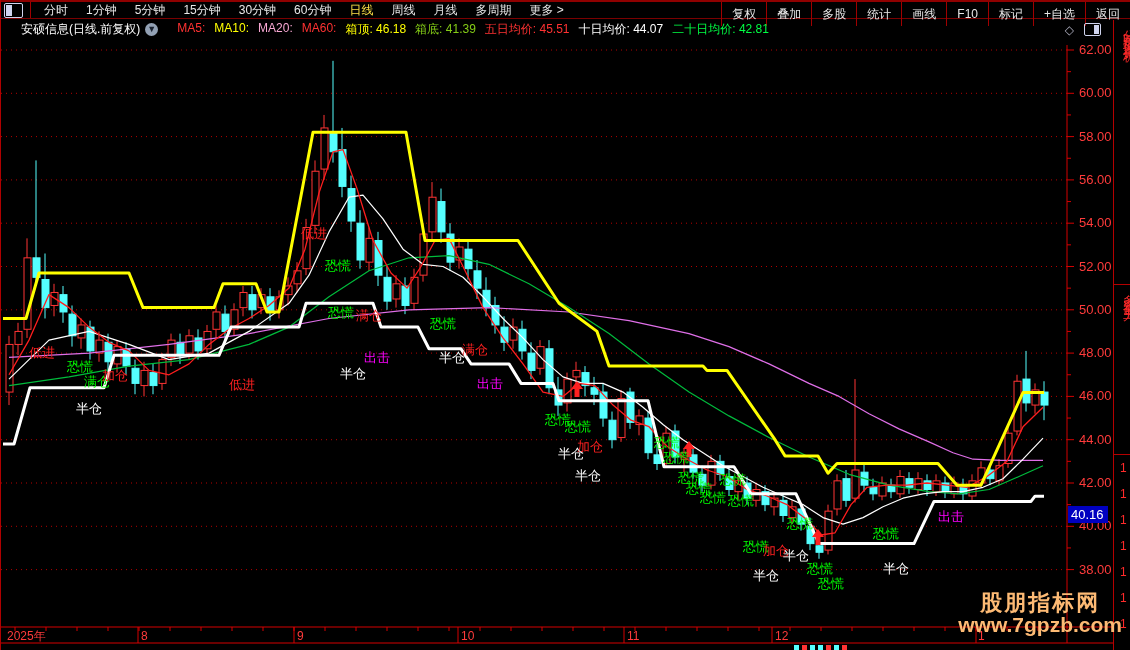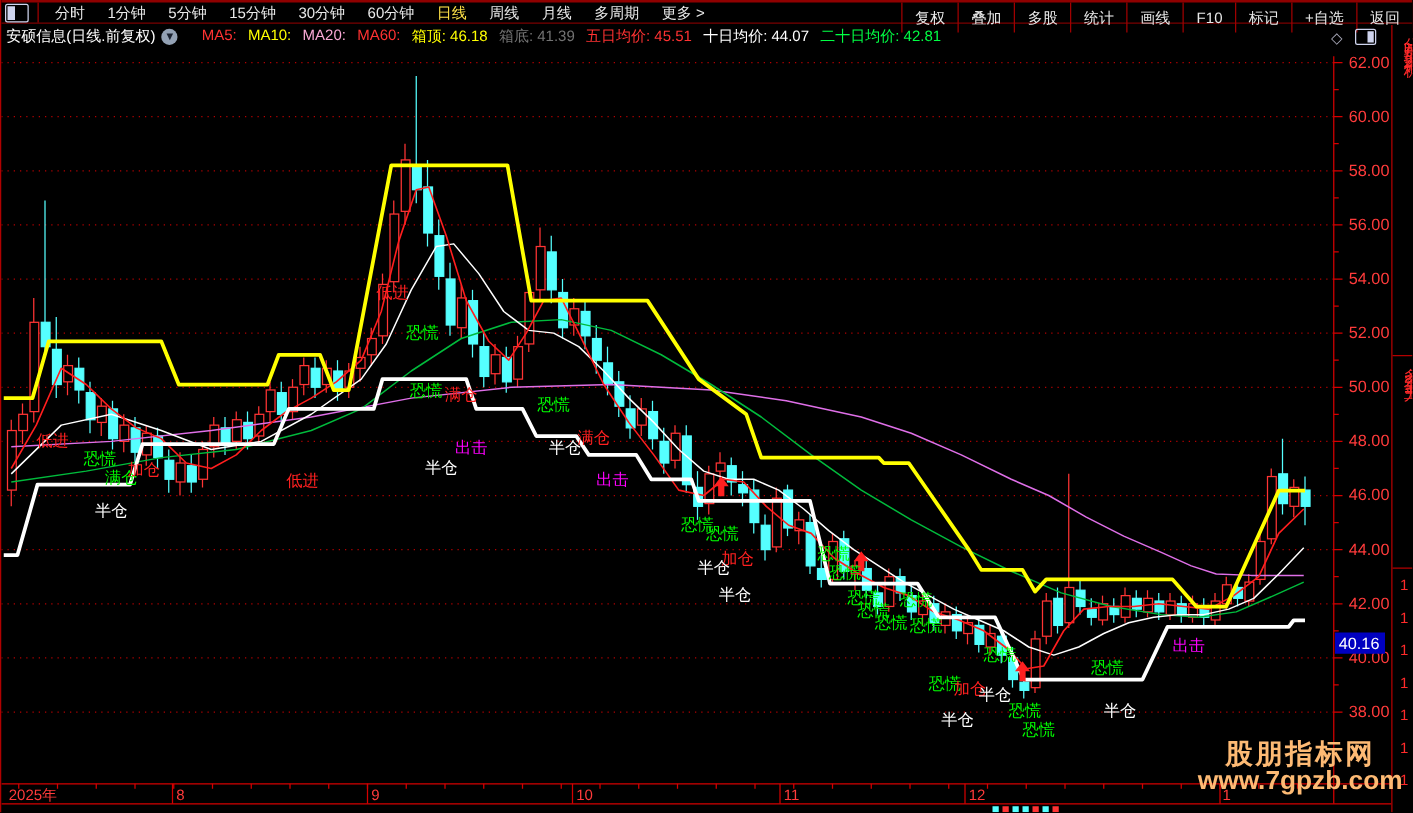--- a/index.html
+++ b/index.html
@@ -13,21 +13,21 @@
   .win-icon i{position:absolute;left:1px;top:1px;bottom:1px;width:6px;background:#cfd4ee;}
   .tb-sep{width:1px;height:16px;background:#a00000;margin:0 4px;flex:none;}
   .tb-item{padding:12px 9px;white-space:nowrap;cursor:pointer;text-align:right;}
   .tb-item.active{color:#fde047;}
   .tb-right{margin-left:auto;display:flex;height:100%;align-items:stretch;}
   .tb-btn{padding:12px 10px;border-left:1px solid #a00000;display:flex;align-items:center;cursor:pointer;white-space:nowrap;}
   .tb-btn:last-child{border-right:1px solid #a00000;text-align:center;}
   
   .infobar{position:absolute;top:21px;left:0;width:1108px;height:17px;font-size:12px;color:#fff;
            display:flex;align-items:center;white-space:nowrap;}
-  .title{margin:0 5px 0 4px;text-align:center;}
+  .title{margin:0 5px 0 20px;text-align:center;}
   .drop-icon{width:13px;height:13px;border-radius:50%;background:#93a1b4;color:#1a2230;font-size:9px;
              line-height:12px;text-align:center;margin-right:7px;flex:none;cursor:pointer;}
   .if{margin-right:9px;}
   .info-icons{margin-left:auto;display:flex;align-items:center;color:#aab;font-size:12px;}
   .diamond-icon{margin-right:10px;cursor:pointer;}
   .panel-icon{width:15px;height:11px;border:1px solid #cfd4ee;border-radius:2px;position:relative;margin-right:8px;cursor:pointer;}
   .panel-icon i{position:absolute;right:1px;top:1px;bottom:1px;width:5px;background:#cfd4ee;}
   
   #chart{position:absolute;left:0;top:40px;}
   
@@ -79,21 +79,21 @@
 
   <div class="infobar">
     <span class="title">安硕信息(日线.前复权)</span>
     <span class="drop-icon">▼</span>
     <span id="info-fields" style="display:flex;">
         <span class="if" style="color: rgb(255, 50, 50); margin-left: 12px;">MA5:</span>
         <span class="if" style="color: rgb(255, 255, 0);">MA10:</span>
         <span class="if" style="color: #f9a8d4;">MA20:</span>
         <span class="if" style="color: rgb(255, 50, 50);">MA60:</span>
         <span class="if" style="color: rgb(255, 255, 0);">箱顶: 46.18</span>
-        <span class="if" style="color: #737373;">箱底: 41.39</span>
+        <span class="if" style="color: #84cc16;">箱底: 41.39</span>
         <span class="if" style="color: rgb(255, 50, 50);">五日均价: 45.51</span>
         <span class="if" style="color: rgb(255, 255, 255);">十日均价: 44.07</span>
         <span class="if" style="color: rgb(0, 255, 68);">二十日均价: 42.81</span>
       </span>
     <span class="info-icons">
       <span class="diamond-icon">◇</span>
       <span class="panel-icon">
           <i></i>
         </span>
     </span>

